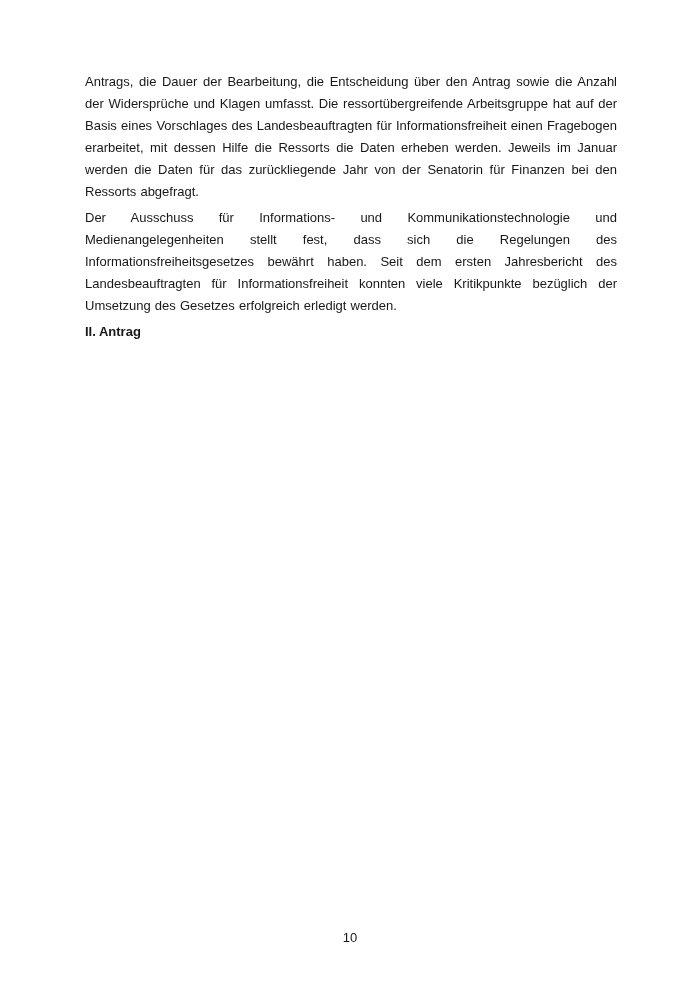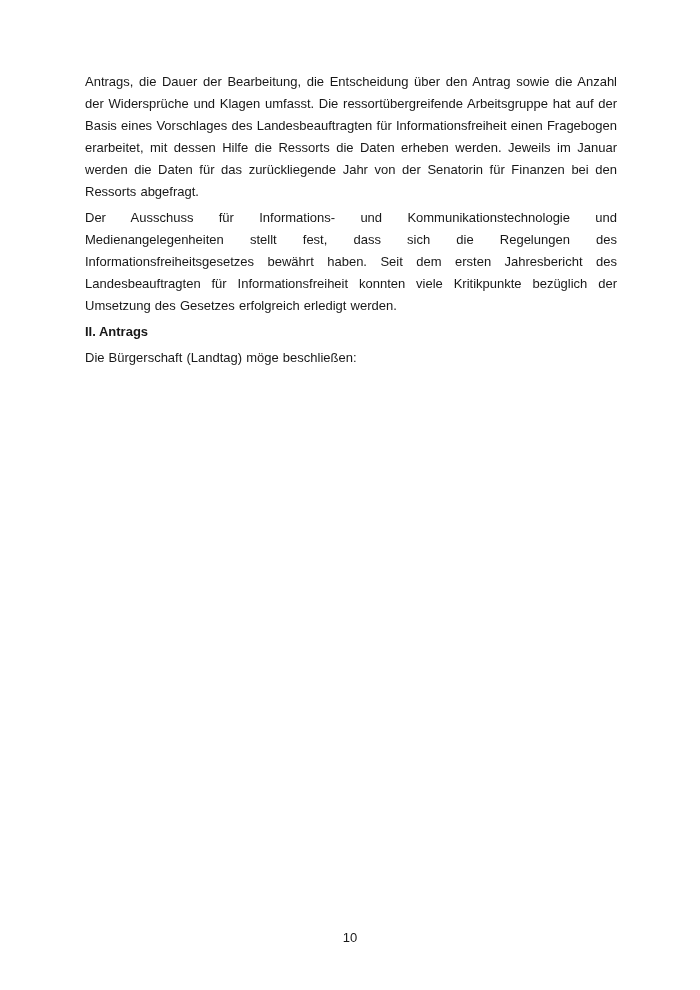--- a/index.html
+++ b/index.html
@@ -45,17 +45,16 @@
     line-height: 22px;
   }
 </style>
 </head>
 <body>
 
 <div class="page">
   <div class="content">
     <p class="body-para">Antrags, die Dauer der Bearbeitung, die Entscheidung über den Antrag sowie die Anzahl der Widersprüche und Klagen umfasst. Die ressortübergreifende Arbeitsgruppe hat auf der Basis eines Vorschlages des Landesbeauftragten für Informationsfreiheit einen Fragebogen erarbeitet, mit dessen Hilfe die Ressorts die Daten erheben werden. Jeweils im Januar werden die Daten für das zurückliegende Jahr von der Senatorin für Finanzen bei den Ressorts abgefragt.</p>
     <p class="body-para">Der Ausschuss für Informations- und Kommunikationstechnologie und Medienangelegenheiten stellt fest, dass sich die Regelungen des Informationsfreiheitsgesetzes bewährt haben. Seit dem ersten Jahresbericht des Landesbeauftragten für Informationsfreiheit konnten viele Kritikpunkte bezüglich der Umsetzung des Gesetzes erfolgreich erledigt werden.</p>
-    <h2 class="section-heading">II. Antrags</h2>
-    <p class="body-para">Die Bürgerschaft (Landtag) möge beschließen:</p>
+    <h2 class="section-heading">II. Antrag</h2>
   </div>
   <div class="page-number">10</div>
 </div>
 
 </body></html>

